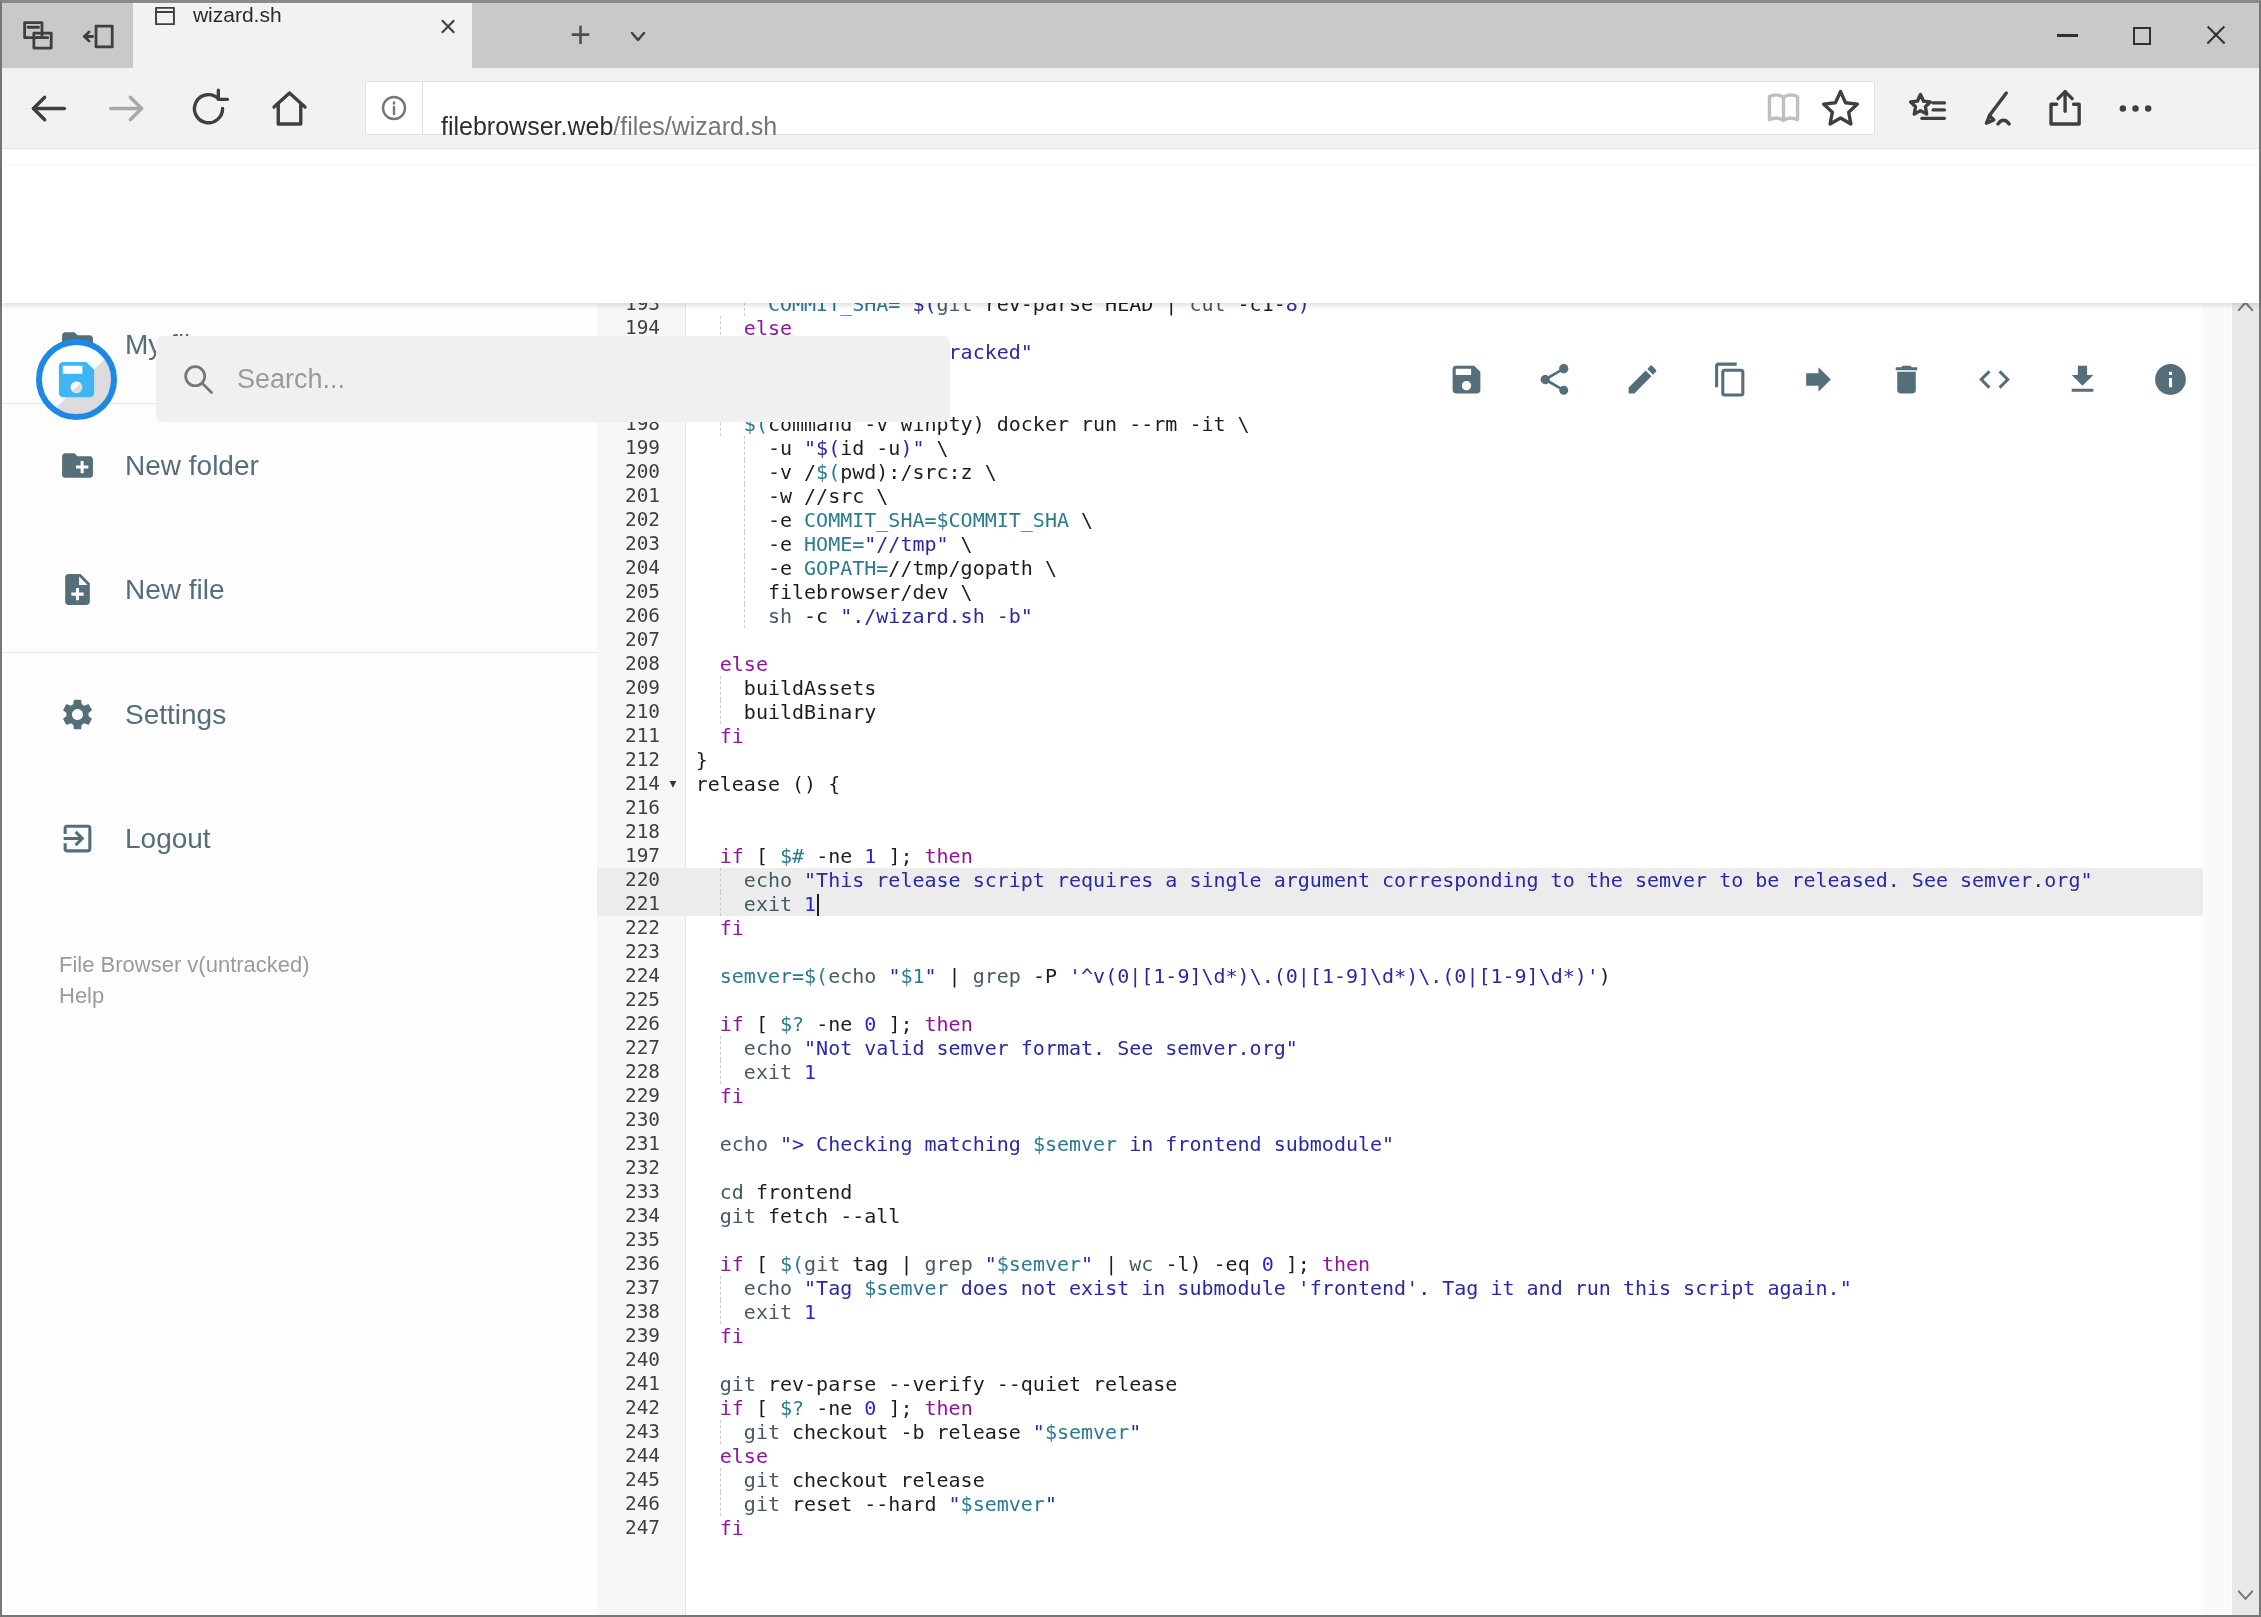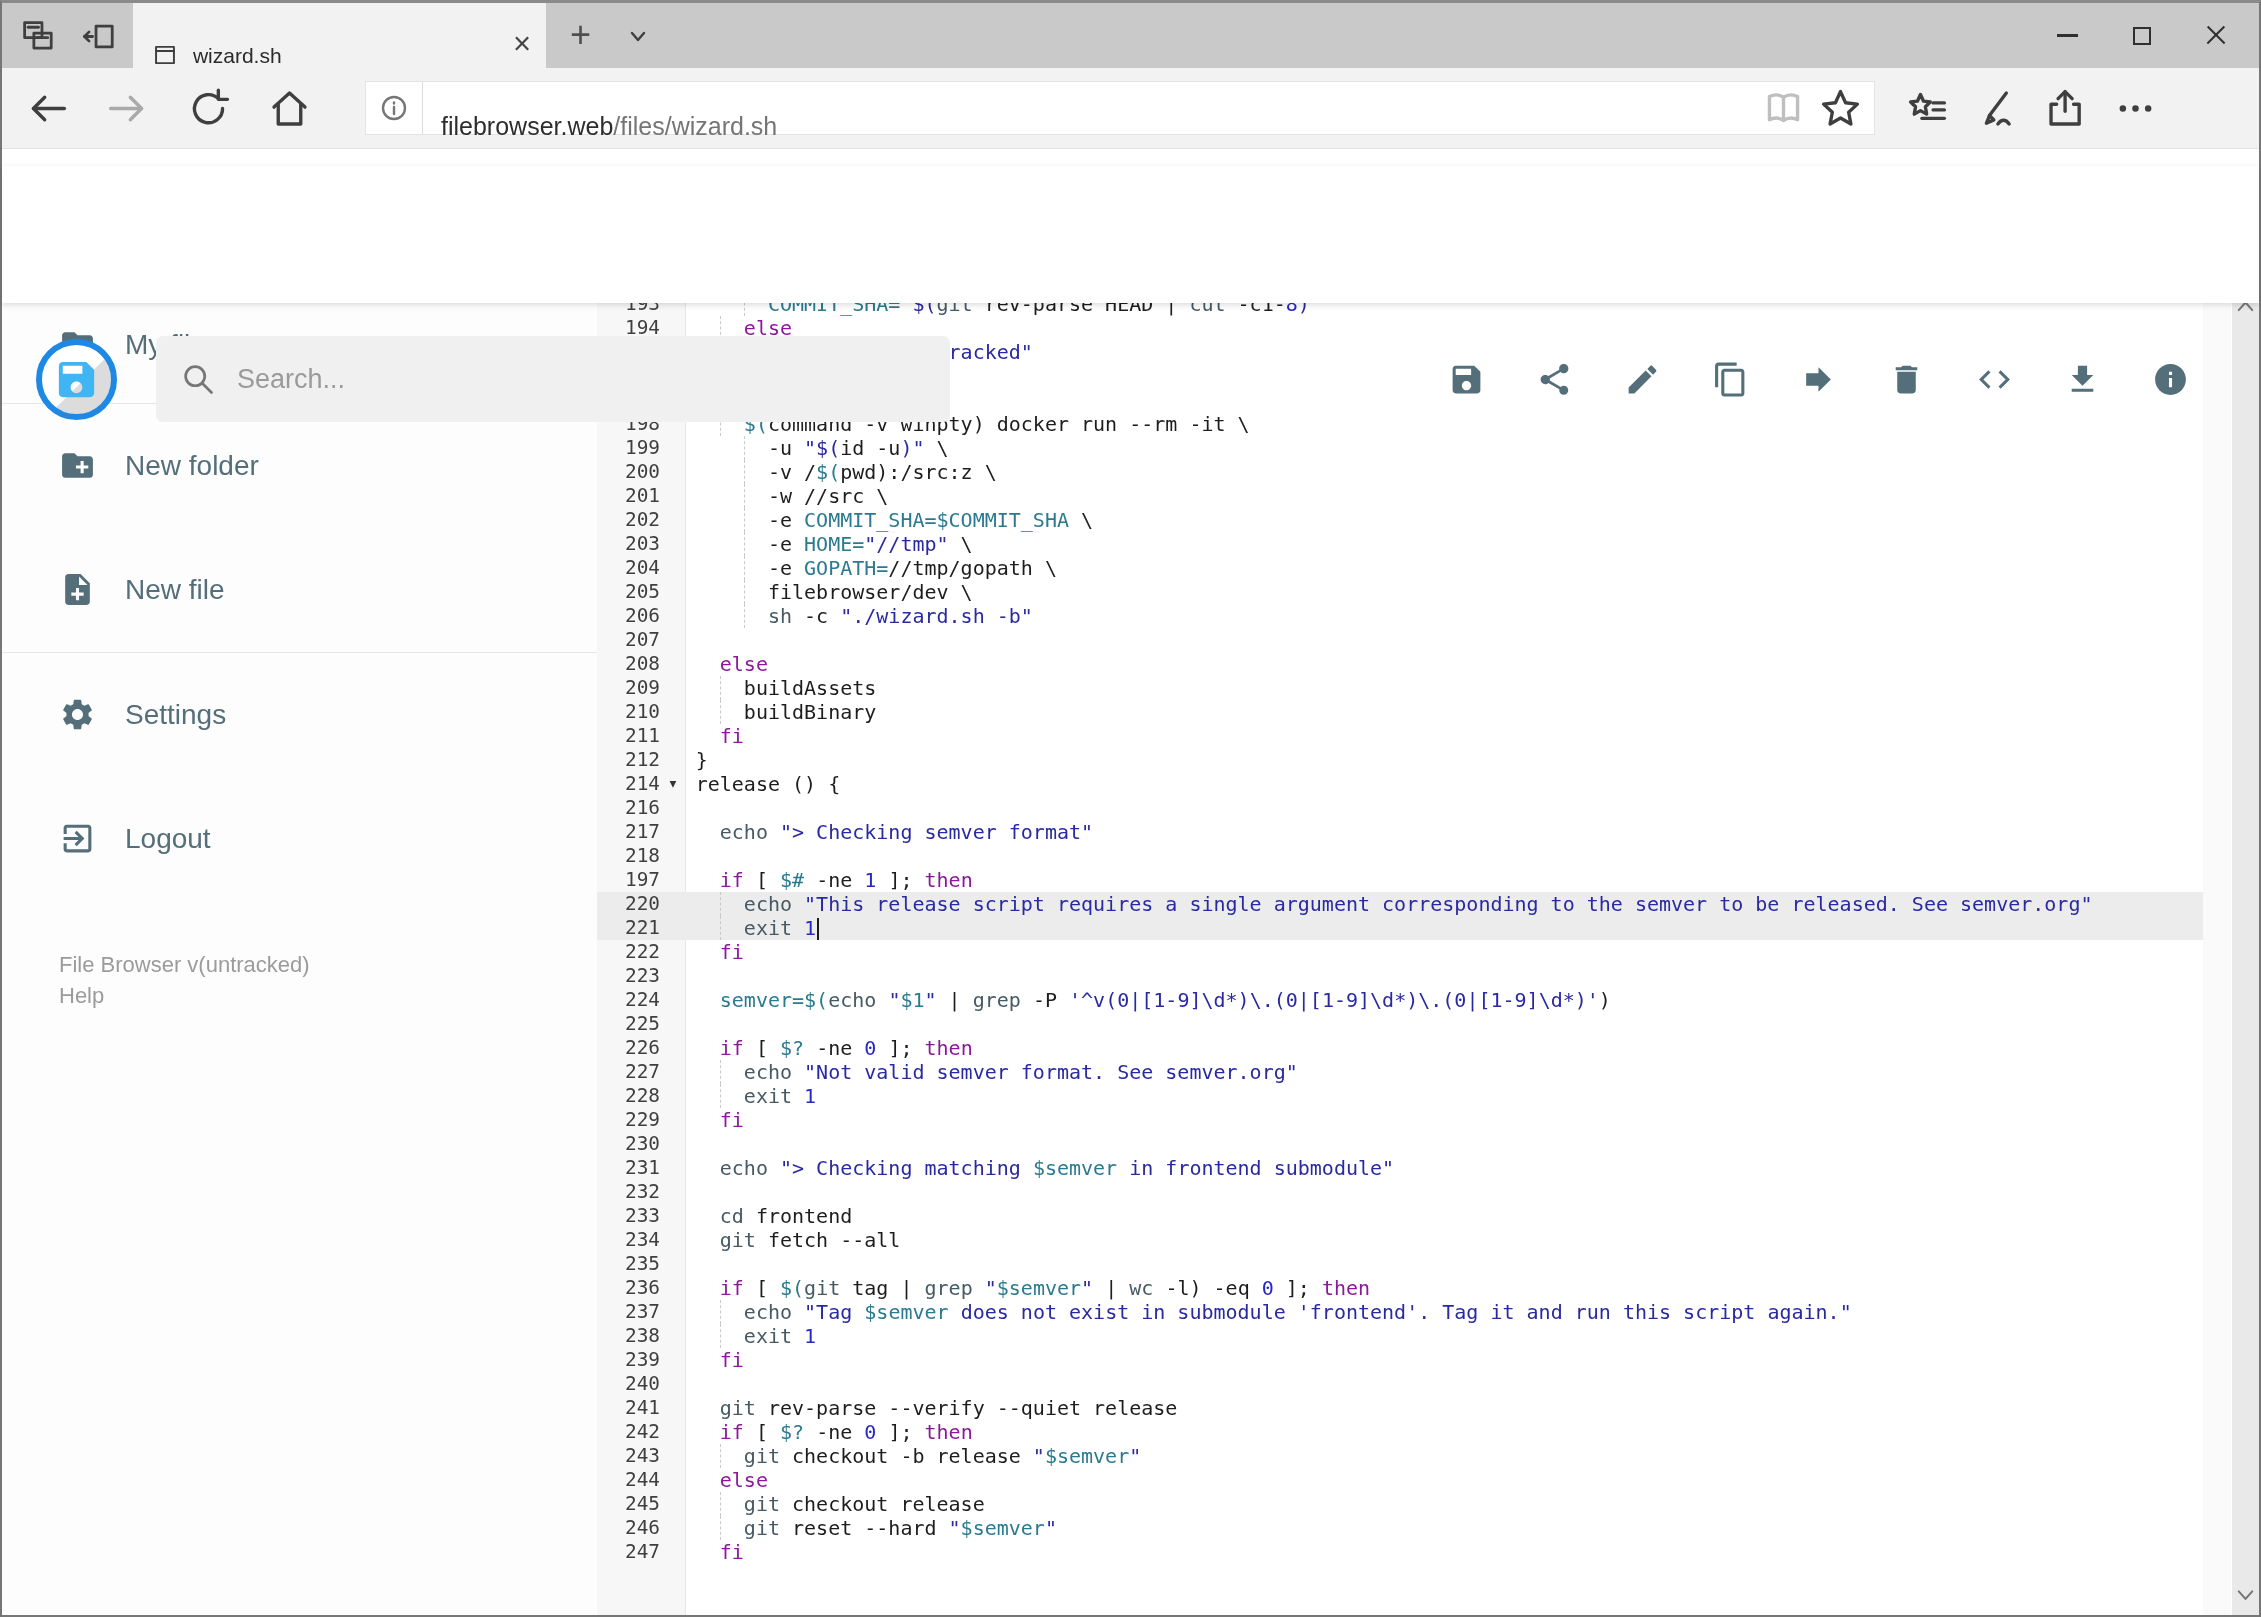--- a/index.html
+++ b/index.html
@@ -4,22 +4,22 @@
 <style>
   * { margin:0; padding:0; box-sizing:border-box; }
   html,body { width:2261px; height:1617px; overflow:hidden; background:#fff;
     font-family:"Liberation Sans", sans-serif; }
   #window { position:absolute; inset:0; border:2.4px solid #767676; border-top:3.2px solid #8a8a8a; }
 
   
   #tabbar { position:absolute; left:0; right:0; top:0; height:65px; background:#c9c9c9; }
   .tstrip-icon { position:absolute; top:14.5px; width:37px; height:37px; cursor:pointer; }
   #tab-preview { left:18px; } #tab-setaside { left:79px; }
-  #active-tab { position:absolute; left:131px; top:0; width:413px; height:65px; background:#f2f2f2;
-    display:flex; align-items:flex-end; }
+  #active-tab { position:absolute; left:131px; top:0; width:339px; height:65px; background:#f2f2f2;
+    display:flex; align-items:flex-start; }
   #tab-favicon { margin-left:19.4px; width:26px; height:26px; flex:0 0 auto; }
   #tab-title { margin-left:14.5px; font-size:21px; color:#2b2b2b; flex:1 1 auto; white-space:nowrap; overflow:hidden; }
   #tab-close { width:48px; height:48px; display:flex; align-items:center; justify-content:center;
     font-size:31px; color:#444; cursor:pointer; font-weight:300; }
   #new-tab { position:absolute; left:559px; top:13px; width:39px; height:39px; text-align:center;
     font-size:36px; line-height:37px; color:#4f4f4f; font-weight:300; cursor:pointer; }
   #tab-caret { position:absolute; left:620px; top:18px; width:32px; height:32px; cursor:pointer; }
   #win-controls { position:absolute; right:6.5px; top:0; height:65px; display:flex; }
   .winbtn { width:74px; height:65px; display:flex; align-items:center; justify-content:center; cursor:pointer; }
   #btn-min span { display:block; width:21px; height:2.4px; background:#2f2f2f; }
@@ -394,25 +394,20 @@
             <span class="ln">214</span>
             <span class="fold">▾</span>
             <span class="code"><span class="c-t">release () {</span></span>
           </div>
           <div class="row">
             <span class="ln">216</span>
             <span class="fold"></span>
             <span class="code"></span>
           </div>
           <div class="row">
-            <span class="ln">217</span>
-            <span class="fold"></span>
-            <span class="code"><span class="c-t">  </span><span class="c-b">echo</span><span class="c-t"> </span><span class="c-s">"&gt; Checking semver format"</span></span>
-          </div>
-          <div class="row">
             <span class="ln">218</span>
             <span class="fold"></span>
             <span class="code"></span>
           </div>
           <div class="row">
             <span class="ln">197</span>
             <span class="fold"></span>
             <span class="code"><span class="c-t">  </span><span class="c-k">if</span><span class="c-t"> [ </span><span class="c-v">$#</span><span class="c-t"> -ne </span><span class="c-n">1</span><span class="c-t"> ]; </span><span class="c-k">then</span></span>
           </div>
           <div class="row hl">

